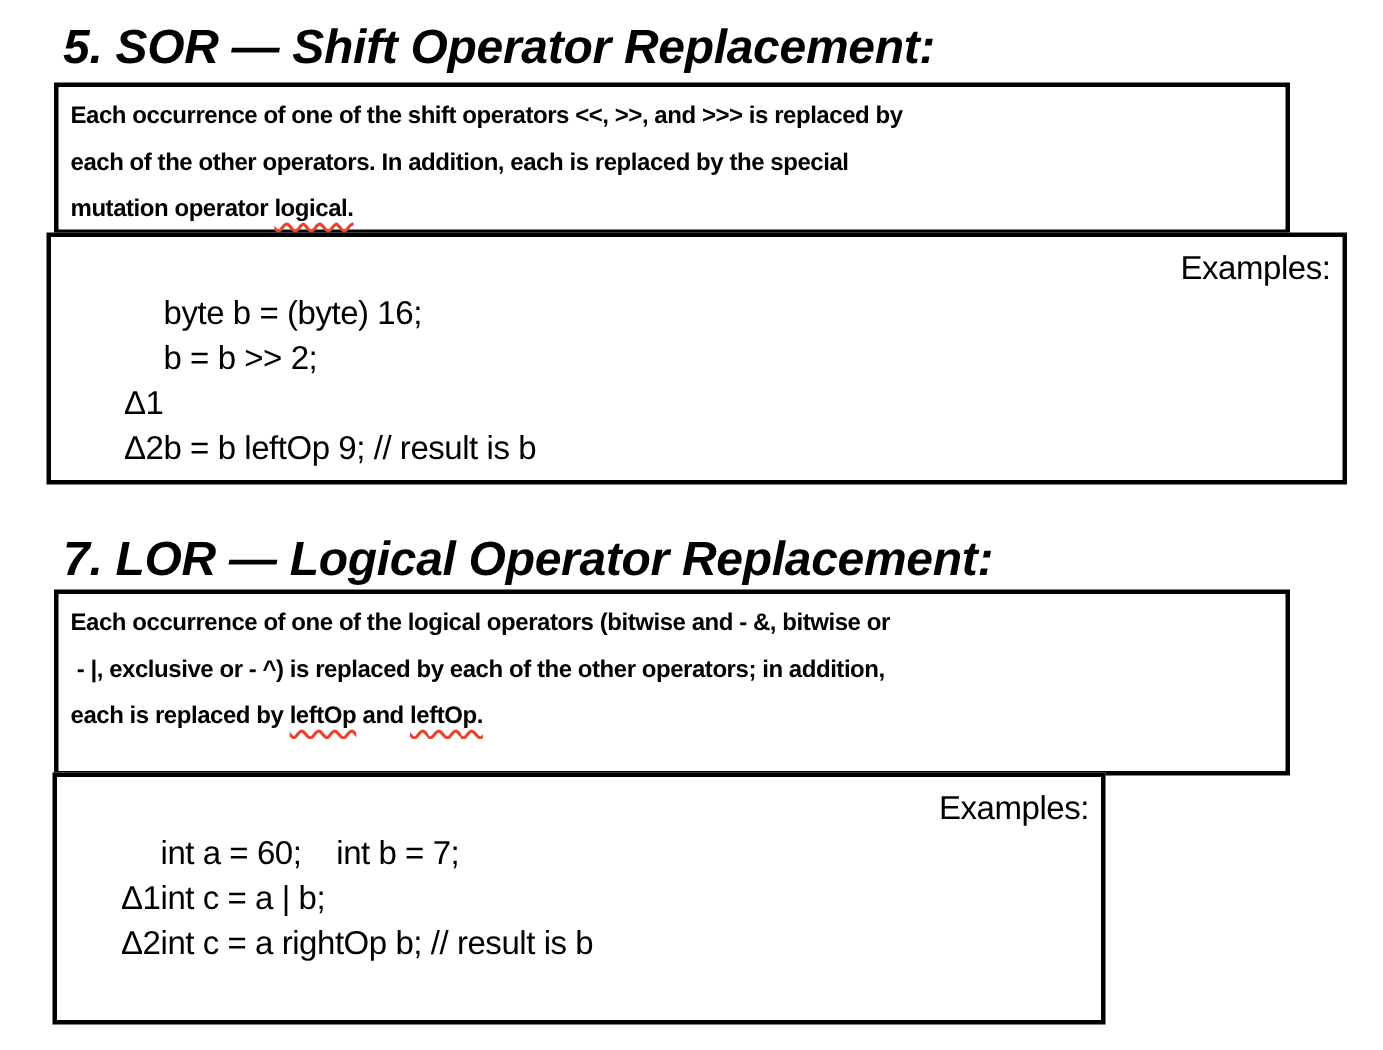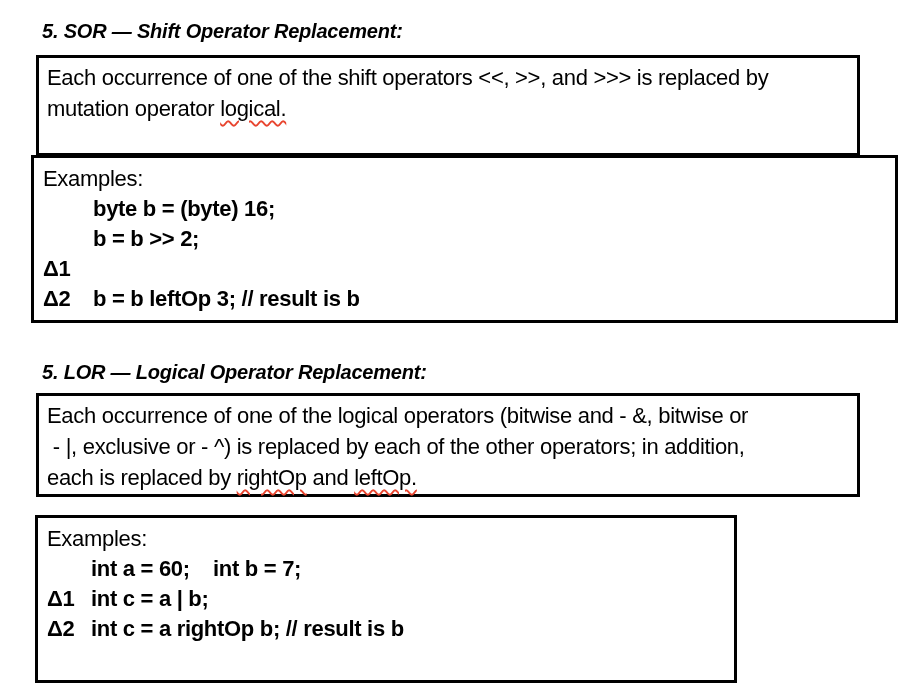--- a/index.html
+++ b/index.html
@@ -16,105 +16,109 @@
     background:var(--paper);
     color:var(--ink);
     font-family:"Liberation Sans", sans-serif;
     overflow:hidden;
   }
   .section-title{
     position:absolute;
     left:42px;
     font-style:italic;
     font-weight:600;
-    font-size:20px;
+    font-size:32px;
     line-height:34px;
     letter-spacing:-0.2px;
     white-space:pre;
   }
   #title-sor{top:14px;}
   #title-lor{top:355px;}
   .box{
     position:absolute;
     background:var(--paper);
     border:3px solid var(--ink);
   }
   
   .desc{
-    font-size:22px;
+    font-size:16px;
     line-height:31px;
     letter-spacing:-0.3px;
     padding:4px 8px 0 8px;
+    font-weight:bold;
   }
   #box-sor-desc{left:36px;top:55px;width:824px;height:101px;}
-  #box-lor-desc{left:36px;top:393px;width:824px;height:104px;}
+  #box-lor-desc{left:36px;top:393px;width:824px;height:124px;}
   .dline{white-space:pre;}
   .misspelled{
     text-decoration-line:underline;
     text-decoration-style:wavy;
     text-decoration-color:var(--squiggle);
     text-decoration-thickness:2px;
     text-underline-offset:4px;
   }
   
   .ex{
     font-size:22px;
     line-height:30px;
     letter-spacing:-0.3px;
     padding:6px 8px 0 9px;
+    text-align:right;
   }
   #box-sor-ex{left:31px;top:155px;width:867px;height:168px;}
   #box-lor-ex{left:35px;top:515px;width:702px;height:168px;}
   .ex-heading{white-space:pre;}
-  .ex-line{display:flex;font-weight:bold;}
+  .ex-line{display:flex;}
   .ex-label{
     flex:none;
     width:50px;
     white-space:pre;
+    margin-left:16px;
   }
   #box-lor-ex .ex-label{width:44px;}
   .ex-code{white-space:pre;}
 </style>
 </head>
 <body>
 
 <div id="canvas">
 
   <div id="title-sor" class="section-title">5. SOR — Shift Operator Replacement:</div>
 
   <div id="box-sor-desc" class="box desc">
     <div class="dline">Each occurrence of one of the shift operators &lt;&lt;, &gt;&gt;, and &gt;&gt;&gt; is replaced by</div>
+    <div class="dline">each of the other operators. In addition, each is replaced by the special</div>
     <div class="dline"><span>mutation operator </span><span class="misspelled">logical.</span></div>
   </div>
 
   <div id="box-sor-ex" class="box ex">
     <div class="ex-heading">Examples:</div>
     <div class="ex-line">
       <span class="ex-label"></span>
         <span class="ex-code">byte b = (byte) 16;</span>
     </div>
     <div class="ex-line">
       <span class="ex-label"></span>
         <span class="ex-code">b = b &gt;&gt; 2;</span>
     </div>
     <div class="ex-line">
       <span class="ex-label">Δ1</span>
     </div>
     <div class="ex-line">
       <span class="ex-label">Δ2</span>
-        <span class="ex-code">b = b leftOp 3; // result is b</span>
+        <span class="ex-code">b = b leftOp 9; // result is b</span>
     </div>
   </div>
 
-  <div id="title-lor" class="section-title">5. LOR — Logical Operator Replacement:</div>
+  <div id="title-lor" class="section-title">7. LOR — Logical Operator Replacement:</div>
 
   <div id="box-lor-desc" class="box desc">
     <div class="dline">Each occurrence of one of the logical operators (bitwise and - &amp;, bitwise or</div>
     <div class="dline"> - |, exclusive or - ^) is replaced by each of the other operators; in addition,</div>
-    <div class="dline"><span>each is replaced by </span><span class="misspelled">rightOp</span><span> and </span><span class="misspelled">leftOp.</span></div>
+    <div class="dline"><span>each is replaced by </span><span class="misspelled">leftOp</span><span> and </span><span class="misspelled">leftOp.</span></div>
   </div>
 
   <div id="box-lor-ex" class="box ex">
     <div class="ex-heading">Examples:</div>
     <div class="ex-line">
       <span class="ex-label"></span>
         <span class="ex-code">int a = 60;    int b = 7;</span>
     </div>
     <div class="ex-line">
       <span class="ex-label">Δ1</span>

